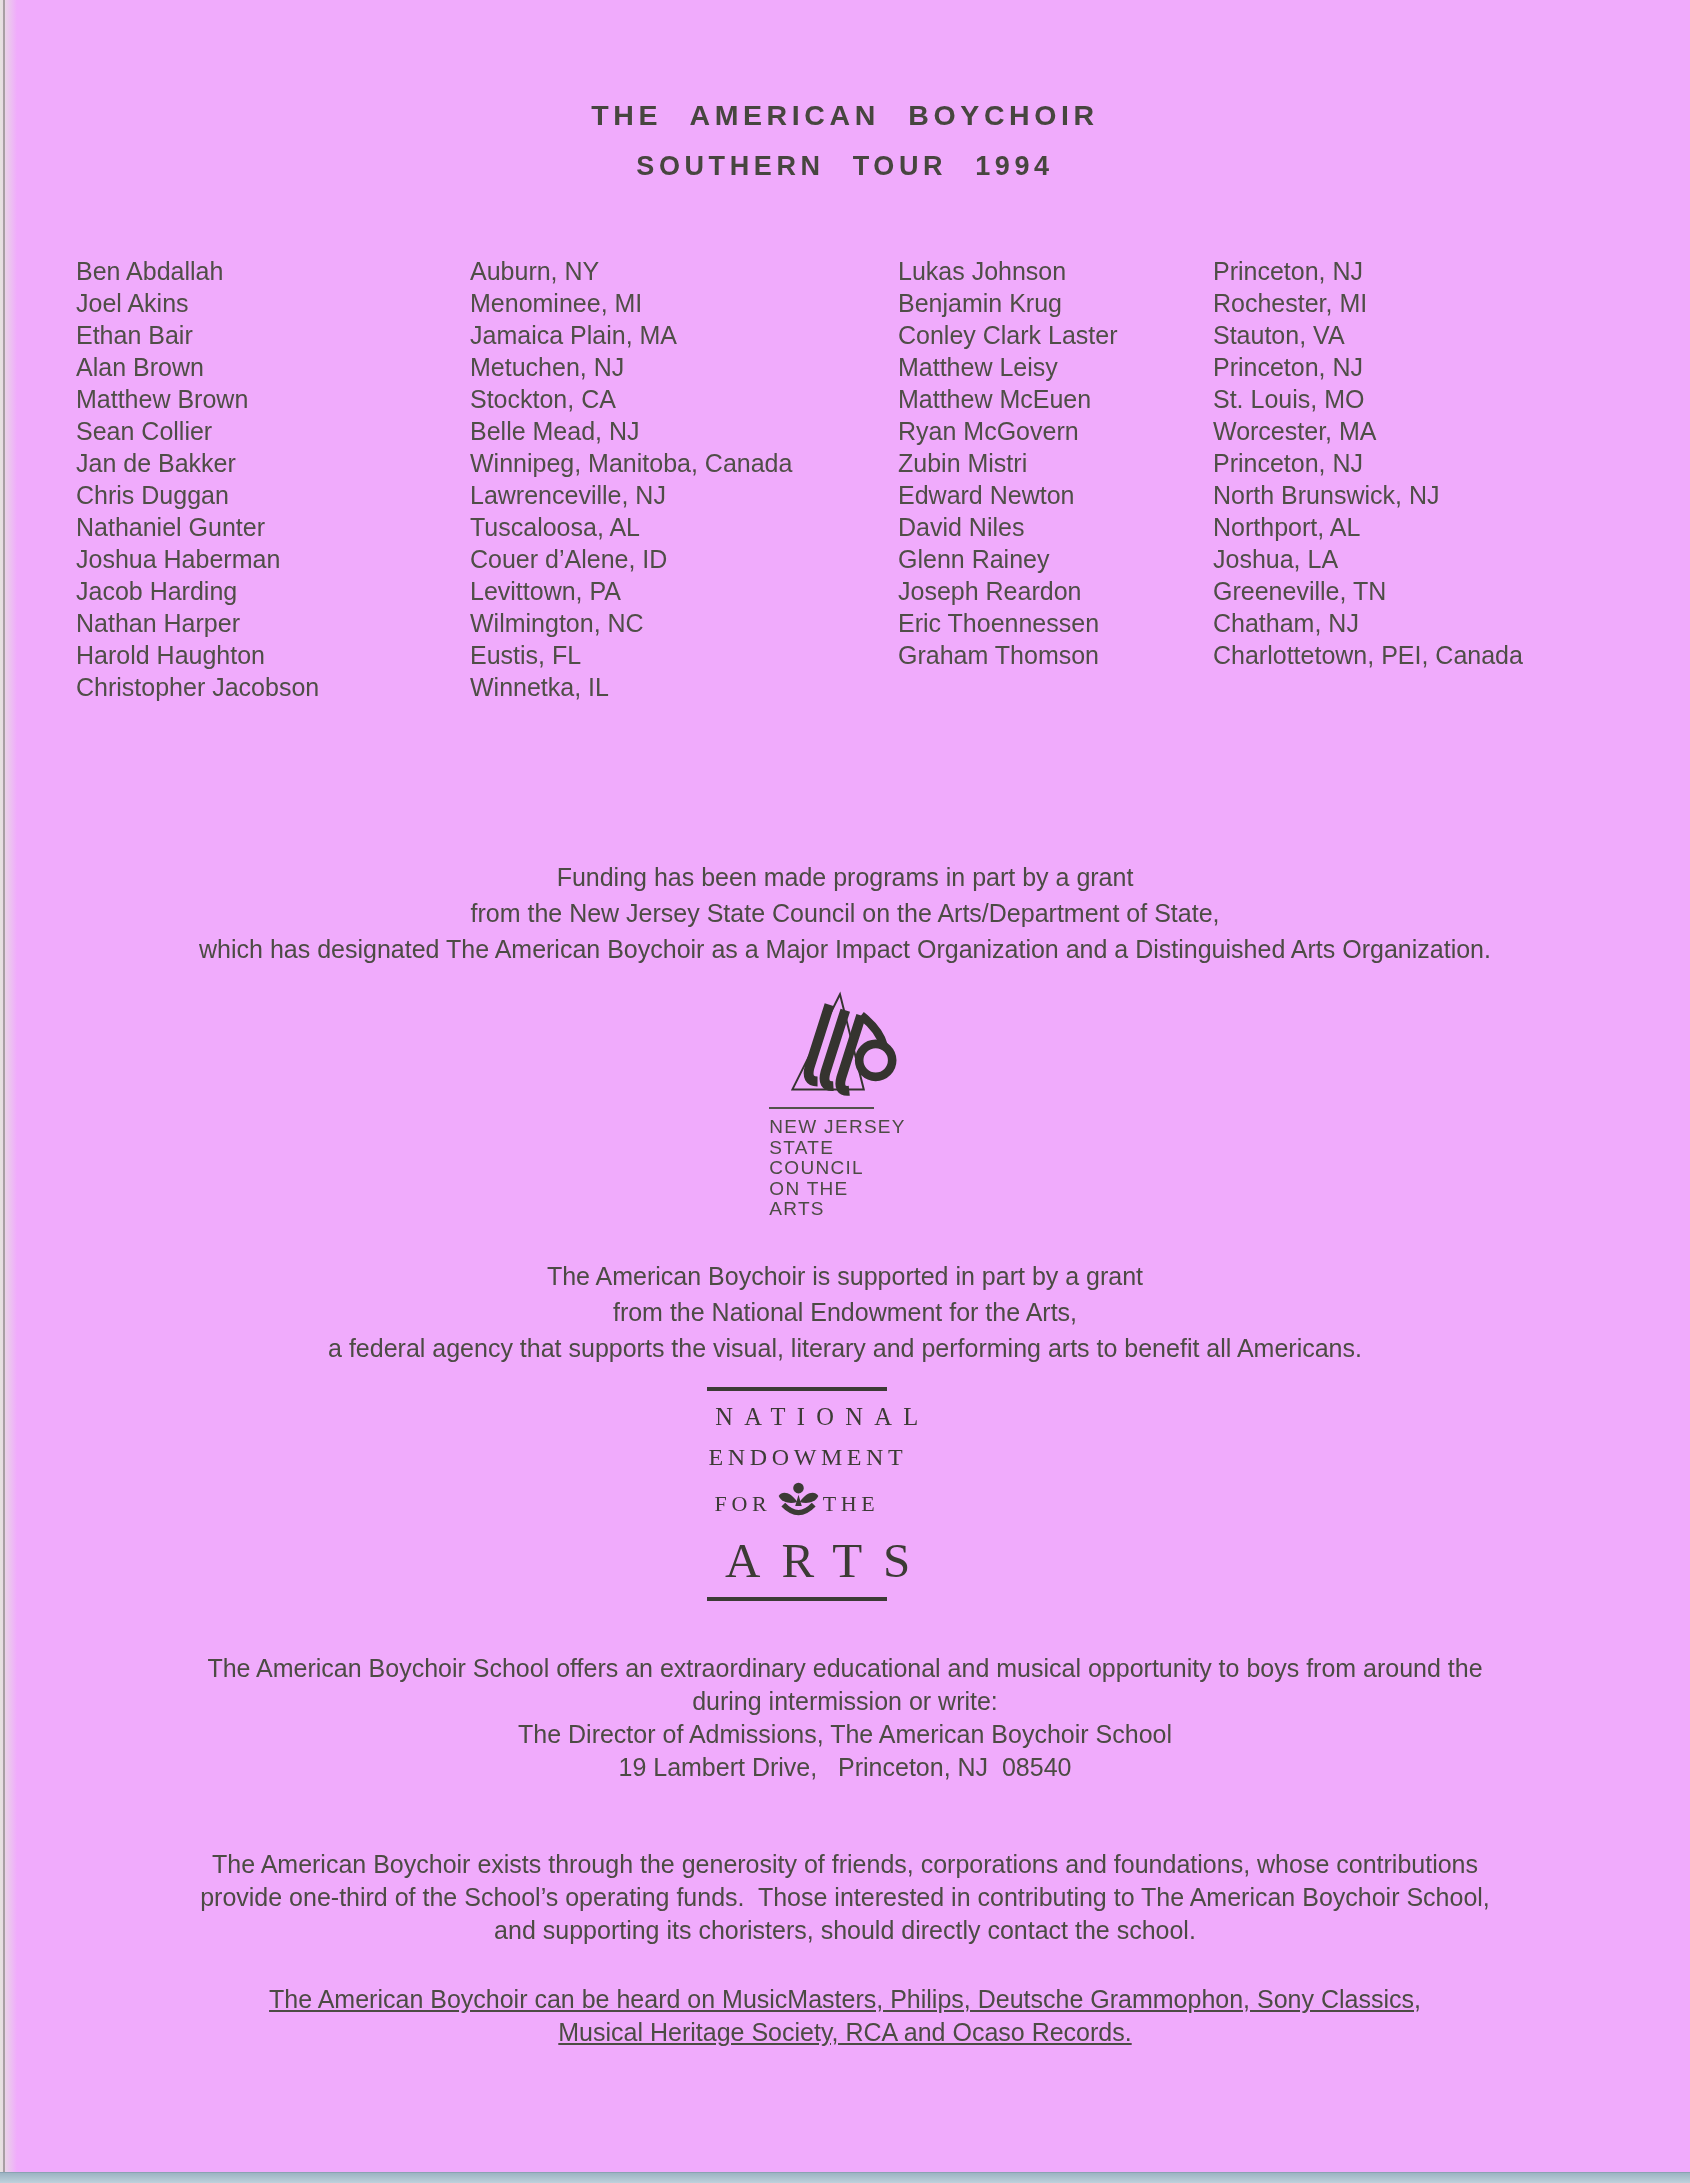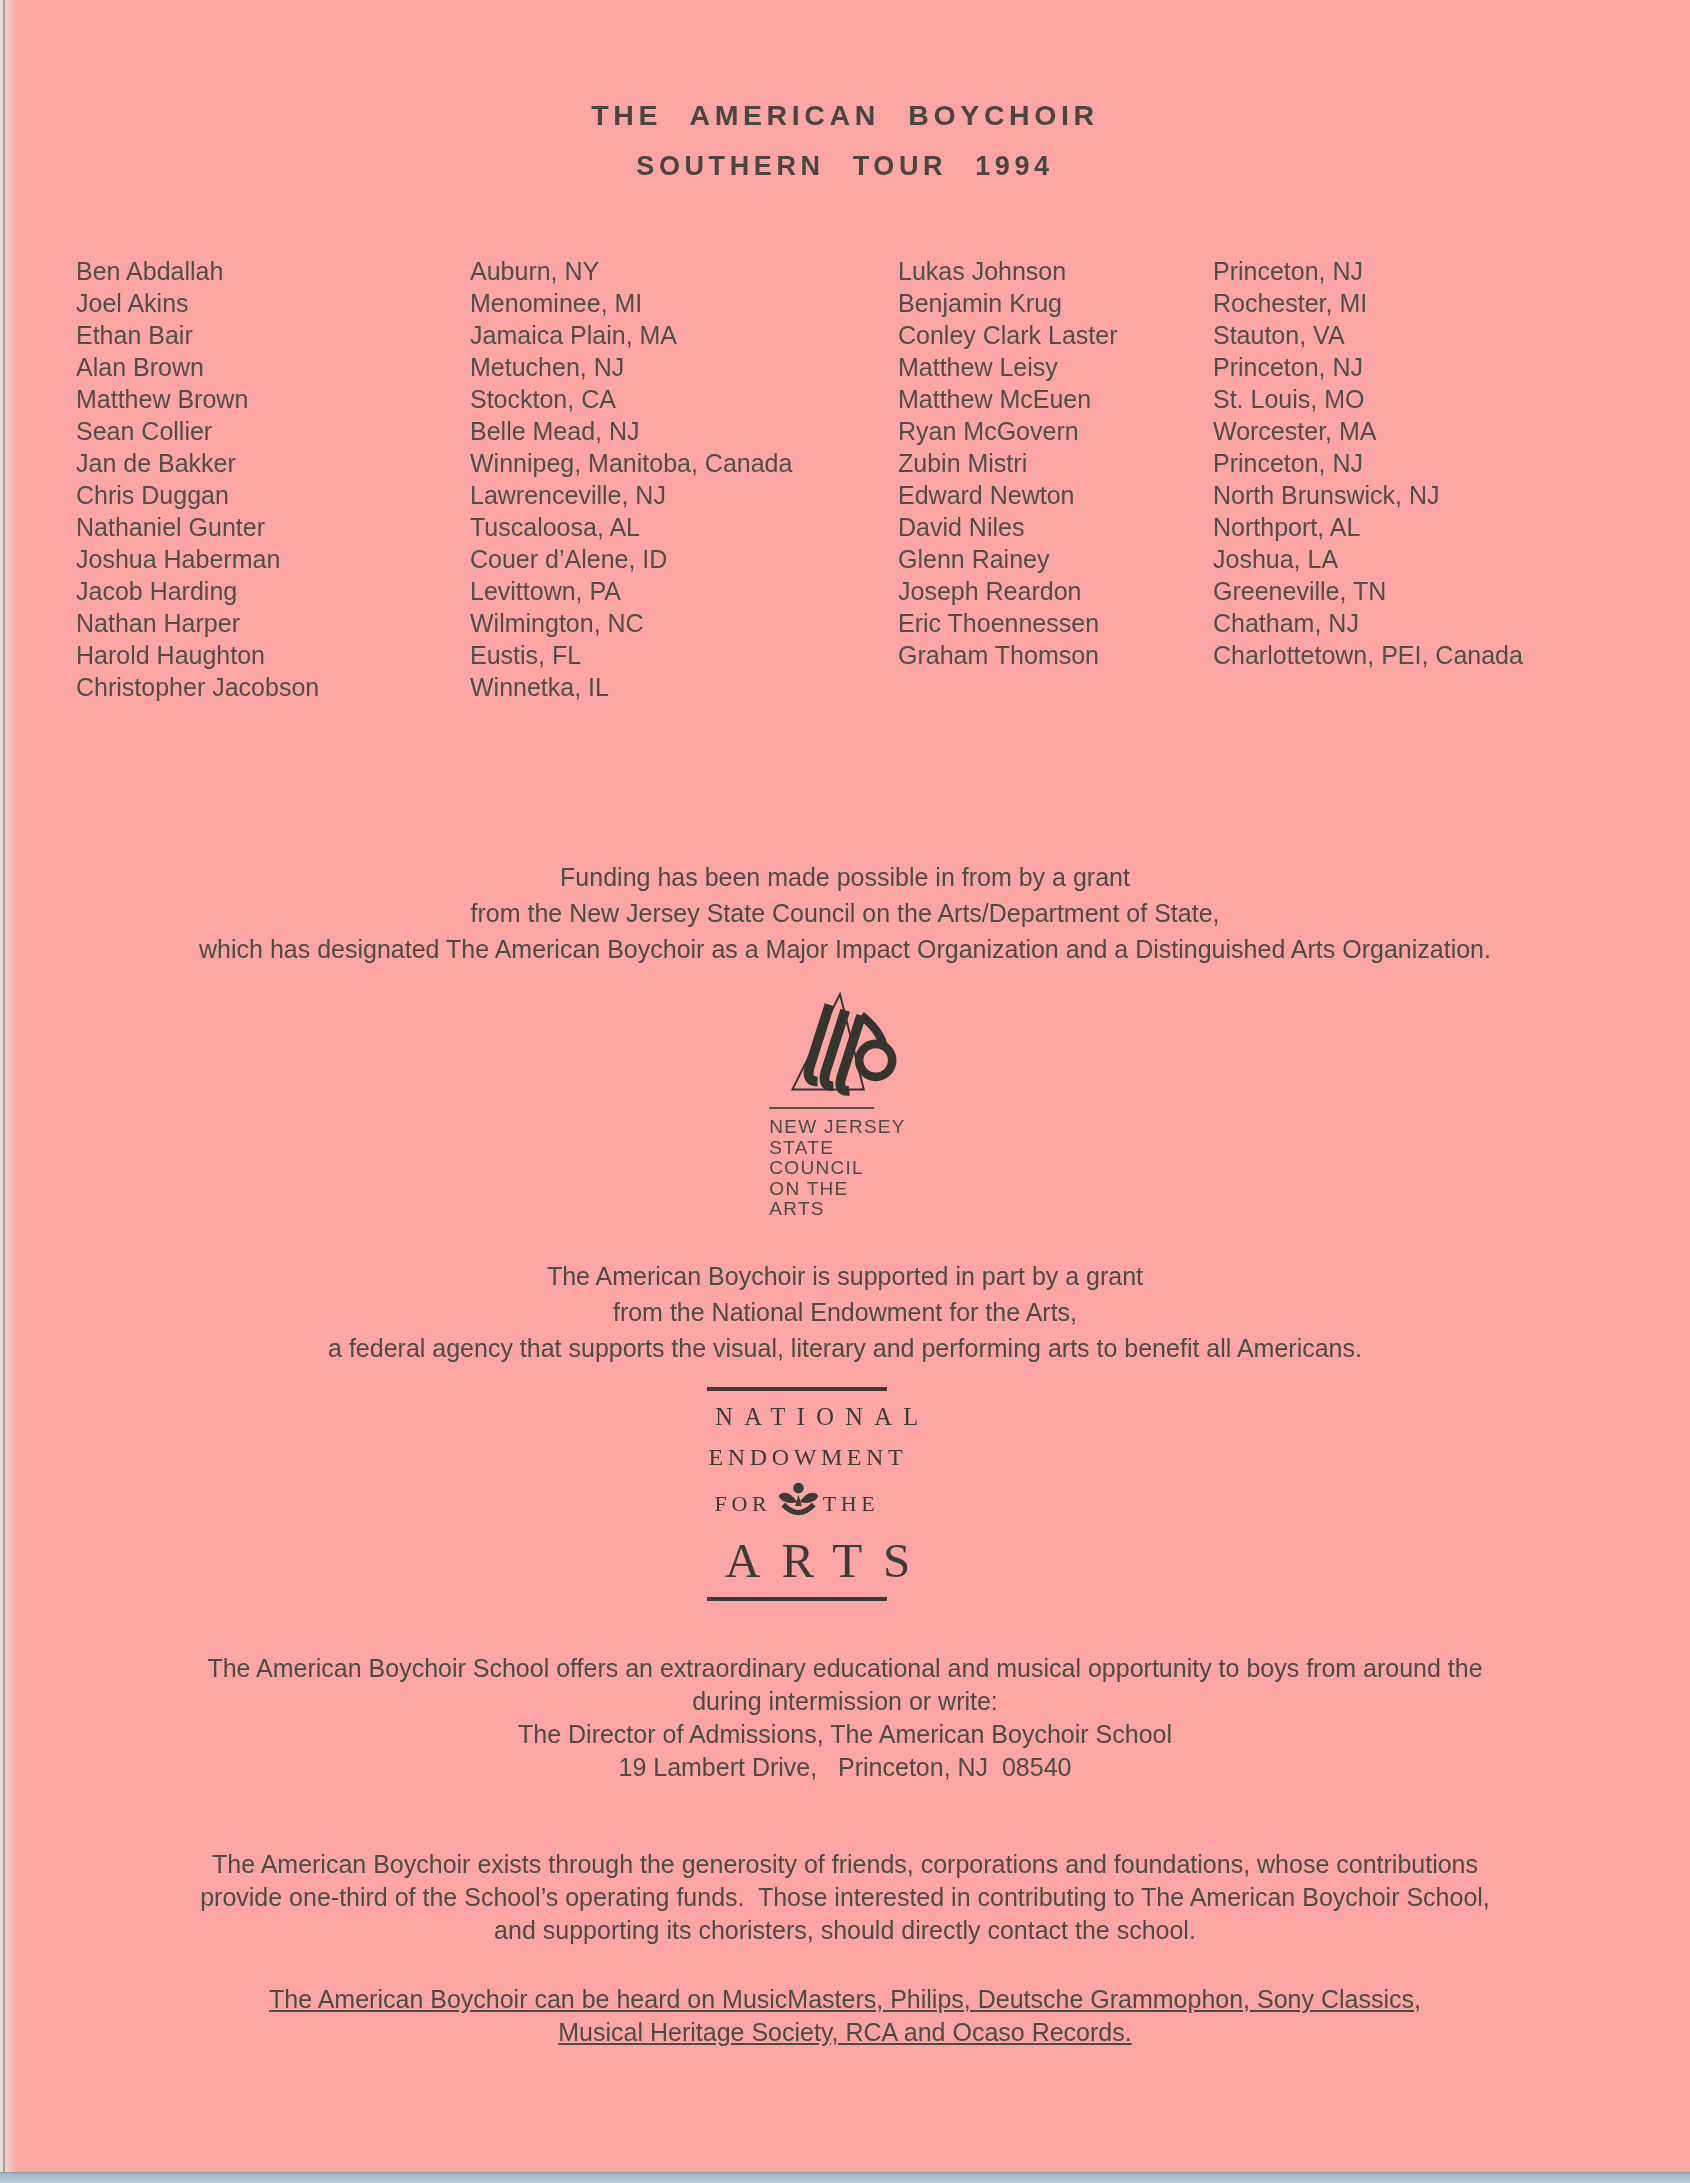--- a/index.html
+++ b/index.html
@@ -4,21 +4,21 @@
 <style>
   html,body{margin:0;padding:0;}
   body{
     width:1690px;height:2183px;
     background:#eceae5;
     font-family:"Liberation Sans", sans-serif;
     position:relative;
   }
   .page{
     position:absolute;inset:0;
-    background:#fca5a5;
+    background:#f0abfc;
     overflow:hidden;
   }
   
   .edge-band{
     position:absolute;left:0;top:0;bottom:0;width:17px;
     background:linear-gradient(to right,#e6e4de,rgba(249,247,242,0));
   }
   .edge-line{
     position:absolute;left:2.7px;top:0;bottom:9.3px;width:2px;
     background:rgba(104,104,96,0.5);
@@ -130,21 +130,21 @@
       <div class="roster-row"><span class="roster-name">Edward Newton</span><span class="roster-city">North Brunswick, NJ</span></div>
       <div class="roster-row"><span class="roster-name">David Niles</span><span class="roster-city">Northport, AL</span></div>
       <div class="roster-row"><span class="roster-name">Glenn Rainey</span><span class="roster-city">Joshua, LA</span></div>
       <div class="roster-row"><span class="roster-name">Joseph Reardon</span><span class="roster-city">Greeneville, TN</span></div>
       <div class="roster-row"><span class="roster-name">Eric Thoennessen</span><span class="roster-city">Chatham, NJ</span></div>
       <div class="roster-row"><span class="roster-name">Graham Thomson</span><span class="roster-city">Charlottetown, PEI, Canada</span></div>
     </div>
   </div>
 
   <div class="para para-funding-nj">
-    <div>Funding has been made possible in from by a grant</div>
+    <div>Funding has been made programs in part by a grant</div>
     <div>from the New Jersey State Council on the Arts/Department of State,</div>
     <div>which has designated The American Boychoir as a Major Impact Organization and a Distinguished Arts Organization.</div>
   </div>
 
   <div class="nj-logo">
     <svg width="114" height="111" viewBox="0 0 172 168">
       <g fill="none" stroke="#35342f">
         <path d="M86 8 L14 152 L122 152 Z" stroke-width="3"></path>
         <path d="M70 24 L40 118 Q34 140 52 140" stroke-width="15"></path>
         <path d="M94 32 L64 126 Q58 148 76 147" stroke-width="15"></path>

